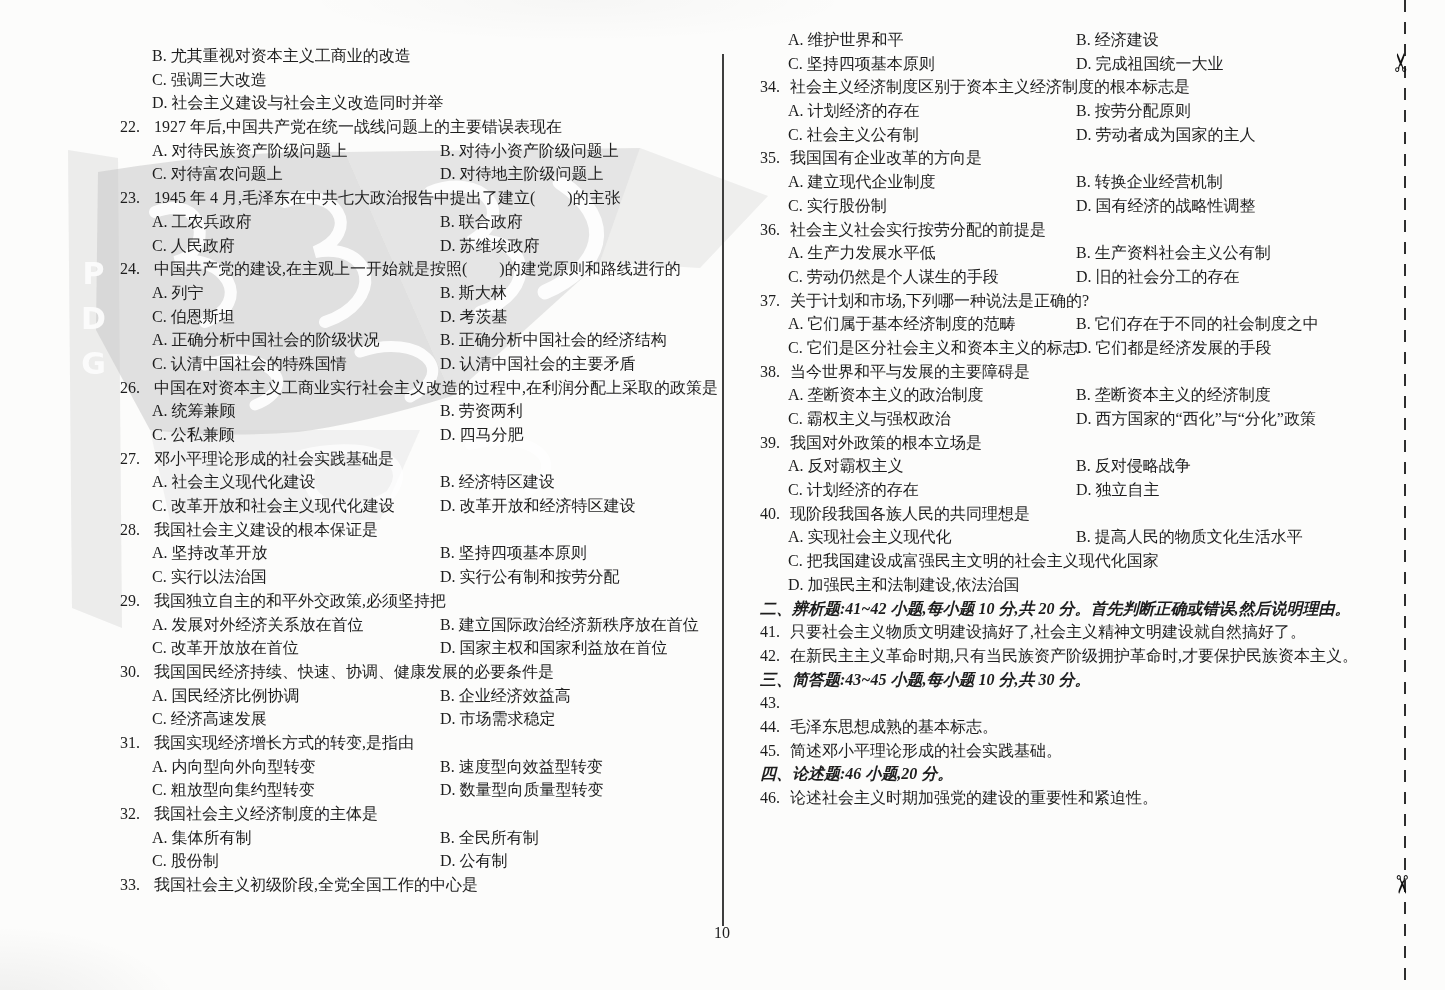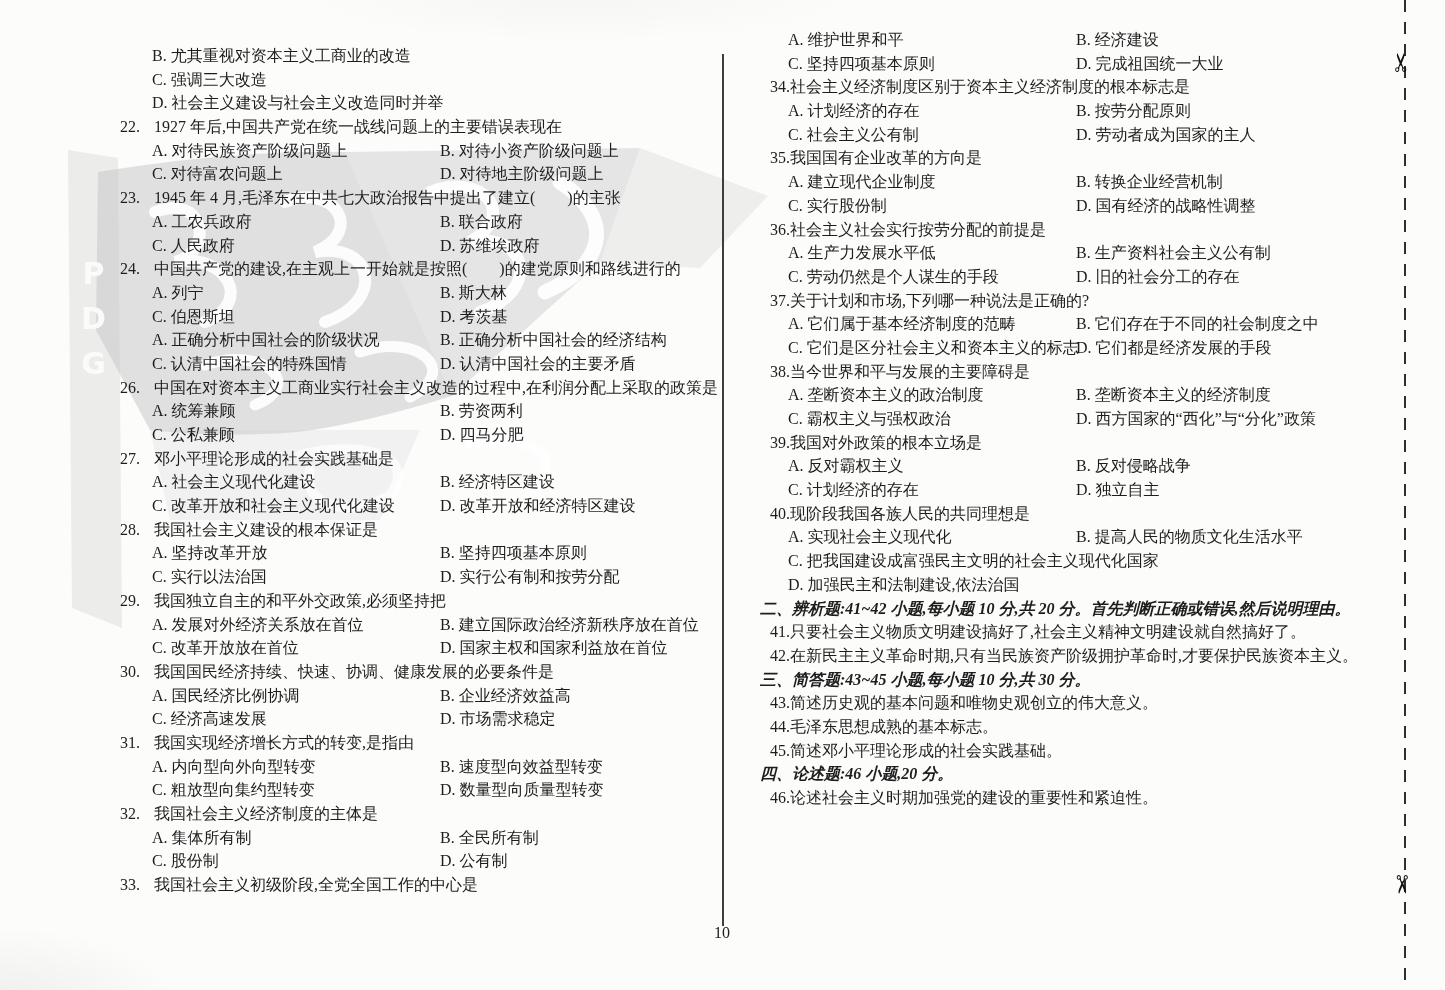--- a/index.html
+++ b/index.html
@@ -25,21 +25,21 @@
     font-size:30px;letter-spacing:10px;color:rgba(252,252,252,.95);
     pointer-events:none;
   }
   
   .col{position:absolute;z-index:2;font-size:16px;}
   .col.left {left:120px;top:44px;width:606px;}
   .col.right{left:760px;top:28px;width:650px;}
   .line{height:23.7px;line-height:23.7px;white-space:nowrap;position:relative;}
   .line.q{display:flex;}
   .line.q .num{flex:0 0 34px;}
-  .col.right .line.q .num{flex-basis:30px;text-align:right;}
+  .col.right .line.q .num{flex-basis:30px;}
   .line.opt,.line.ab{padding-left:32px;}
   .col.right .line.opt,.col.right .line.ab{padding-left:28px;}
   .line.ab .b{position:absolute;left:320px;top:0;}
   .col.right .line.ab .b{left:316px;}
   .line.sec{font-weight:700;font-style:italic;}
   
   .divider{position:absolute;left:722px;top:54px;width:2px;height:872px;background:#3e3e3e;z-index:1;}
   .cutline{
     position:absolute;left:1404px;top:0;width:2px;height:990px;z-index:1;
     background:repeating-linear-gradient(to bottom,#2e2e2e 0 12px,transparent 12px 22px);
@@ -204,21 +204,20 @@
         <span class="num">41.</span>
         <span class="txt">只要社会主义物质文明建设搞好了,社会主义精神文明建设就自然搞好了。</span>
       </div>
       <div class="line q">
         <span class="num">42.</span>
         <span class="txt">在新民主主义革命时期,只有当民族资产阶级拥护革命时,才要保护民族资本主义。</span>
       </div>
       <div class="line sec">三、简答题:43~45 小题,每小题 10 分,共 30 分。</div>
       <div class="line q">
         <span class="num">43.</span>
-        <span class="txt">简述历史观的基本问题和唯物史观创立的伟大意义。</span>
       </div>
       <div class="line q">
         <span class="num">44.</span>
         <span class="txt">毛泽东思想成熟的基本标志。</span>
       </div>
       <div class="line q">
         <span class="num">45.</span>
         <span class="txt">简述邓小平理论形成的社会实践基础。</span>
       </div>
       <div class="line sec">四、论述题:46 小题,20 分。</div>

